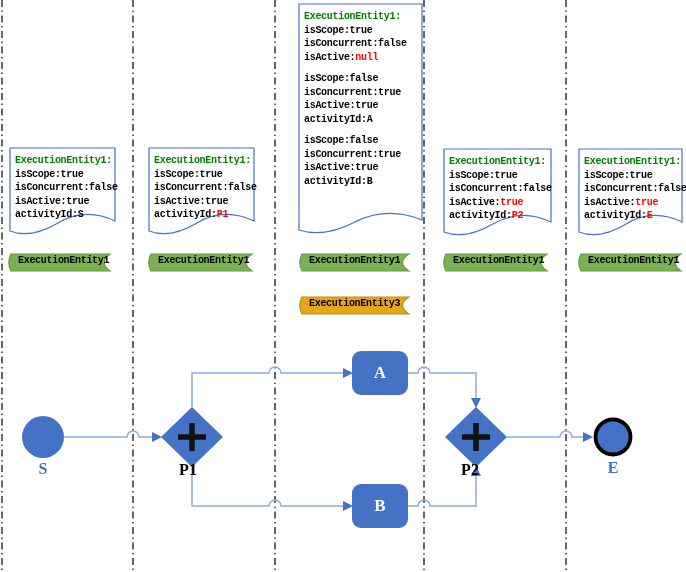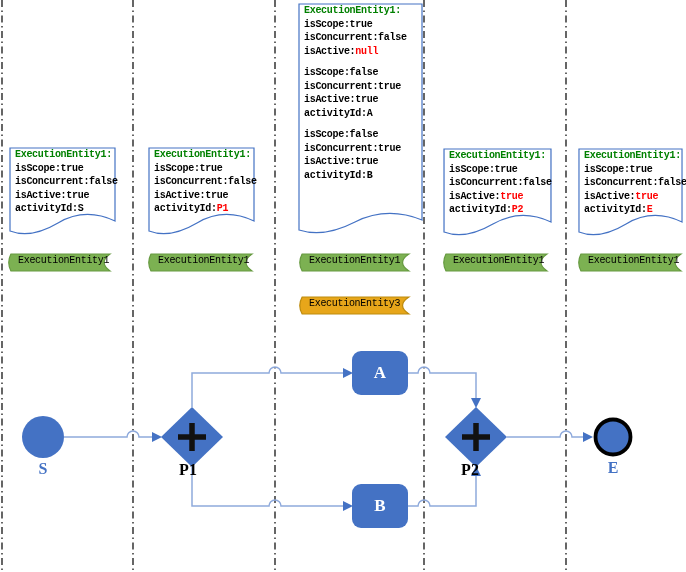--- a/index.html
+++ b/index.html
@@ -4,37 +4,37 @@
 <style>
   html,body{margin:0;padding:0;background:#fff;}
   .canvas{position:relative;width:686px;height:572px;background:#ffffff;overflow:hidden;
           font-family:"Liberation Sans",sans-serif;}
   .layer{position:absolute;left:0;top:0;}
 
   
   .docbox{position:absolute;}
   .docbox .doc-outline{position:absolute;left:0;top:0;width:100%;height:100%;}
   .docbox .doc-outline path{fill:#ffffff;stroke:#4472C4;stroke-width:1.2;}
-  .doc-text{position:relative;padding:1px 2px 0 6px;
+  .doc-text{position:relative;padding:7px 2px 0 6px;
             font-family:"Liberation Mono","DejaVu Sans Mono",monospace;
             font-weight:700;font-size:10px;letter-spacing:-0.3px;line-height:13.5px;color:#000;}
   .doc-text .entry{margin-bottom:8px;}
   .hdr-green{color:#008000;}
   .hdr-orange{color:#CC6600;}
   .val{color:#FF0000;}
   .ln{white-space:nowrap;}
 
   
   .ribbon{position:absolute;height:19px;}
   .ribbon svg{position:absolute;left:0;top:0;width:100%;height:100%;}
   .ribbon.green path{fill:#7CB152;stroke:#669A40;stroke-width:1.2;}
   .ribbon.gold  path{fill:#E7A61A;stroke:#BD8B0E;stroke-width:1.2;}
   .rlabel{position:absolute;left:10px;top:2px;
           font-family:"Liberation Mono","DejaVu Sans Mono",monospace;
-          font-weight:400;font-size:10px;letter-spacing:-0.3px;color:#000;}
+          font-weight:700;font-size:10px;letter-spacing:-0.3px;color:#000;}
 
   
   .nlabel{position:absolute;text-align:center;
           font-family:"Liberation Serif","DejaVu Serif",serif;
           font-weight:700;font-size:16px;color:#000;}
   .nlabel.blue{color:#4472C4;}
   .tasklabel{position:absolute;display:flex;align-items:center;justify-content:center;
              font-family:"Liberation Serif","DejaVu Serif",serif;
              font-weight:700;font-size:17px;color:#ffffff;}
 </style>

